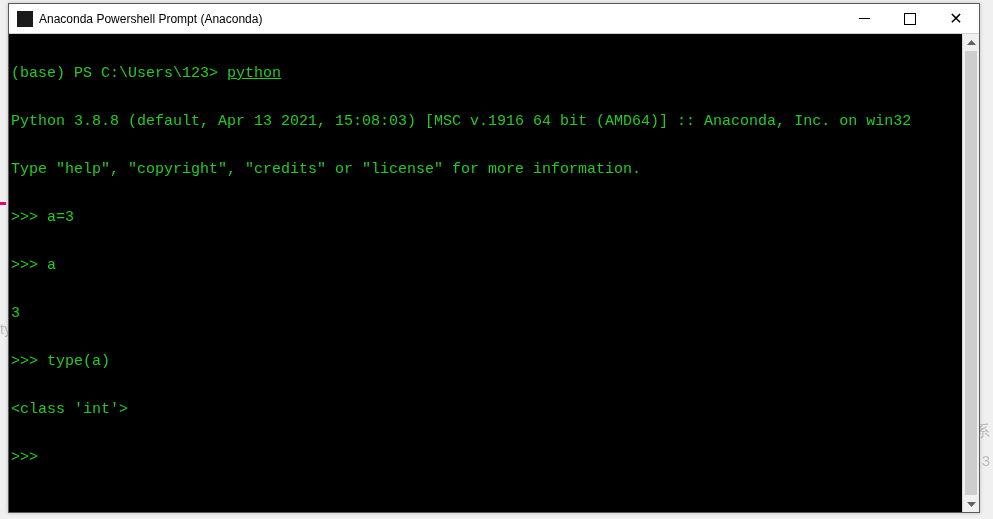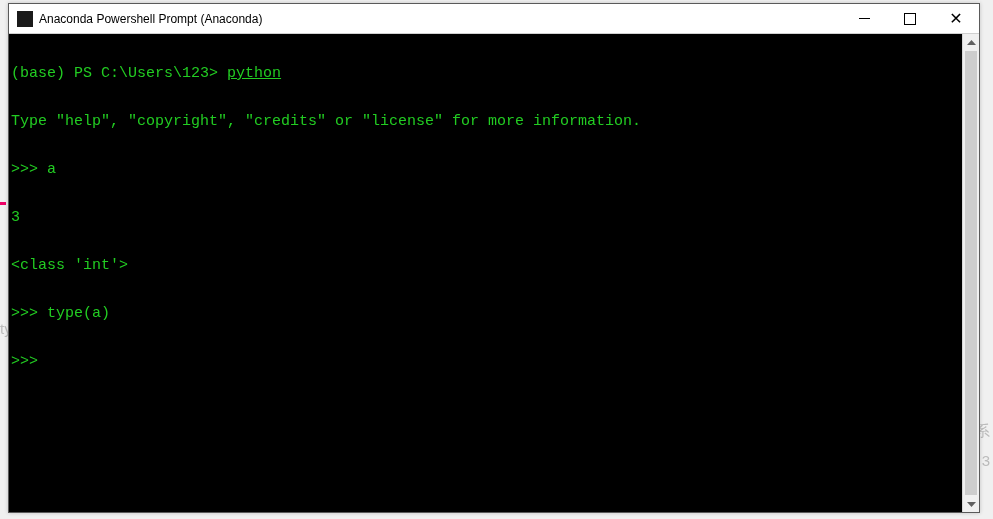--- a/index.html
+++ b/index.html
@@ -100,25 +100,27 @@
     <span class="title">Anaconda Powershell Prompt (Anaconda)</span>
     <div class="controls">
       <div class="ctrl minimize"></div>
       <div class="ctrl maximize"></div>
       <div class="ctrl close">✕</div>
     </div>
   </div>
   <div class="body">
     <div class="terminal">
       <span class="line"><span>(base) PS C:\Users\123&gt; </span><span class="cmd">python</span></span>
+      <span class="line">Python 3.8.8 (default, Apr 13 2021, 15:08:03) [MSC v.1916 64 bit (AMD64)] :: Anaconda, Inc. on win32</span>
       <span class="line">Type "help", "copyright", "credits" or "license" for more information.</span>
+      <span class="line">&gt;&gt;&gt; a=3</span>
       <span class="line">&gt;&gt;&gt; a</span>
       <span class="line">3</span>
+      <span class="line">&gt;&gt;&gt; type(a)</span>
       <span class="line">&lt;class 'int'&gt;</span>
-      <span class="line">&gt;&gt;&gt; type(a)</span>
       <span class="line">&gt;&gt;&gt; </span>
     </div>
     <div class="scrollbar">
       <div class="arrow">
         <svg width="9" height="6" viewBox="0 0 9 6">
             <path d="M0 5 L4.5 0 L9 5 Z" fill="#606060"></path>
           </svg>
       </div>
       <div class="track">
         <div class="thumb"></div>

